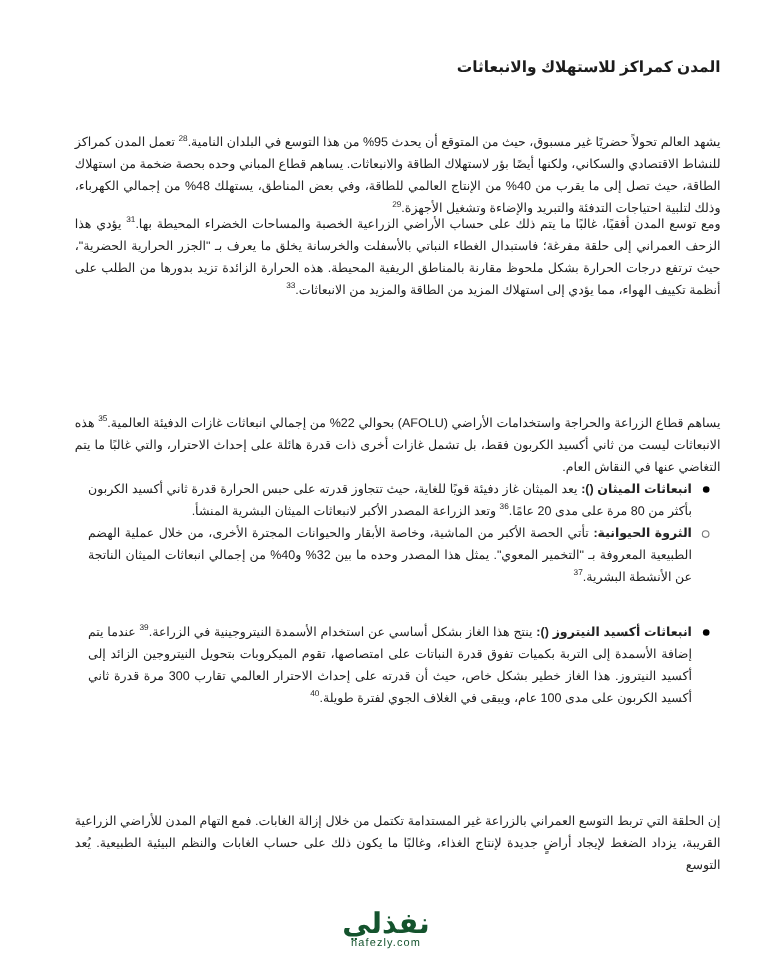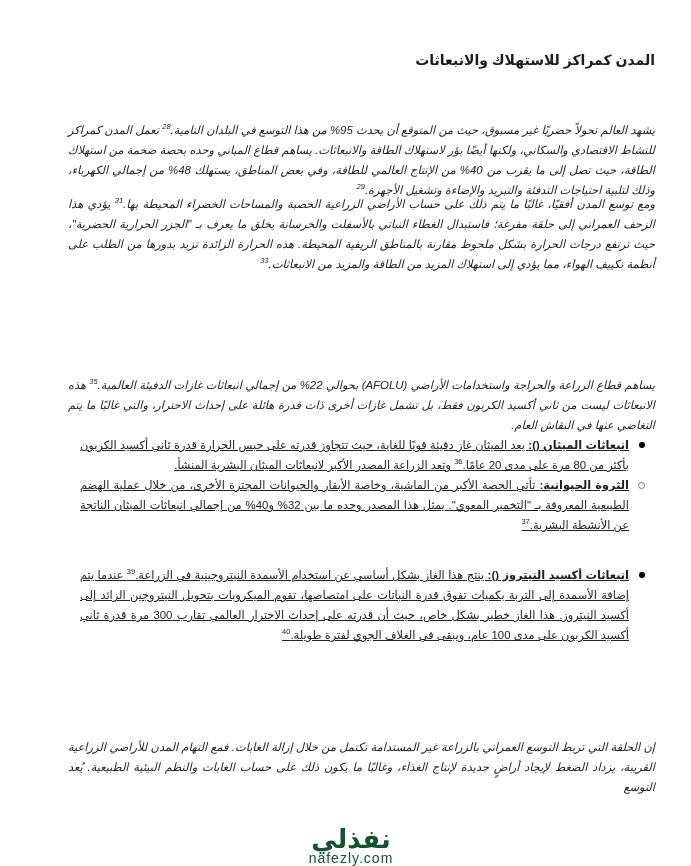--- a/index.html
+++ b/index.html
@@ -10,38 +10,38 @@
   }
   .page { position: absolute; left: 0; top: 0; width: 691px; height: 866px; }
   h2 {
     position: absolute; margin: 0; font-size: 14px; font-weight: bold;
     color: #1c1c1c; white-space: nowrap;
   }
   p, .li-text {
     margin: 0; font-size: 11.4px; line-height: 20px; text-align: justify;
     text-align-last: right;
   }
-  .para { position: absolute; left: 68px; right: 36px; font-style: italic; }
+  .para { position: absolute; left: 68px; right: 36px; }
   sup { font-size: 7.5px; line-height: 0; vertical-align: 5px; }
   b { font-weight: bold; }
   .li { position: absolute; left: 80px; right: 36px; }
   .bullet {
     position: absolute; right: -6px; top: 7px; width: 6px; height: 6px;
     border-radius: 50%;
   }
   .bullet.filled { background: #000; }
   .bullet.hollow { border: 1px solid #777; width: 5px; height: 5px; background: #fff; }
-  .li .li-text { margin-right: 26px; text-decoration: underline; }
+  .li .li-text { margin-right: 26px; }
   .li.sub .li-text { margin-right: 26px; }
   .watermark {
     position: absolute; left: 306px; top: 826px; width: 90px; text-align: center;
     color: #14532d; direction: rtl;
   }
   .wm-ar { font-size: 26px; font-weight: bold; line-height: 26px; letter-spacing: 1px; }
-  .wm-en { font-size: 14px; line-height: 12px; direction: ltr; letter-spacing: 1px; }
+  .wm-en { font-size: 10px; line-height: 12px; direction: ltr; letter-spacing: 1px; }
 </style>
 </head>
 <body>
 
 <div class="page">
 
   <h2 style="right:36px; top:52px;">المدن كمراكز للاستهلاك والانبعاثات</h2>
 
   <div class="para" style="top:120px;">
     <p><span>يشهد العالم تحولاً حضريًا غير مسبوق، حيث من المتوقع أن يحدث 95% من هذا التوسع في البلدان النامية.</span><sup>28</sup><span> تعمل المدن كمراكز للنشاط الاقتصادي والسكاني، ولكنها أيضًا بؤر لاستهلاك الطاقة والانبعاثات. يساهم قطاع المباني وحده بحصة ضخمة من استهلاك الطاقة، حيث تصل إلى ما يقرب من 40% من الإنتاج العالمي للطاقة، وفي بعض المناطق، يستهلك 48% من إجمالي الكهرباء، وذلك لتلبية احتياجات التدفئة والتبريد والإضاءة وتشغيل الأجهزة.</span><sup>29</sup></p>

